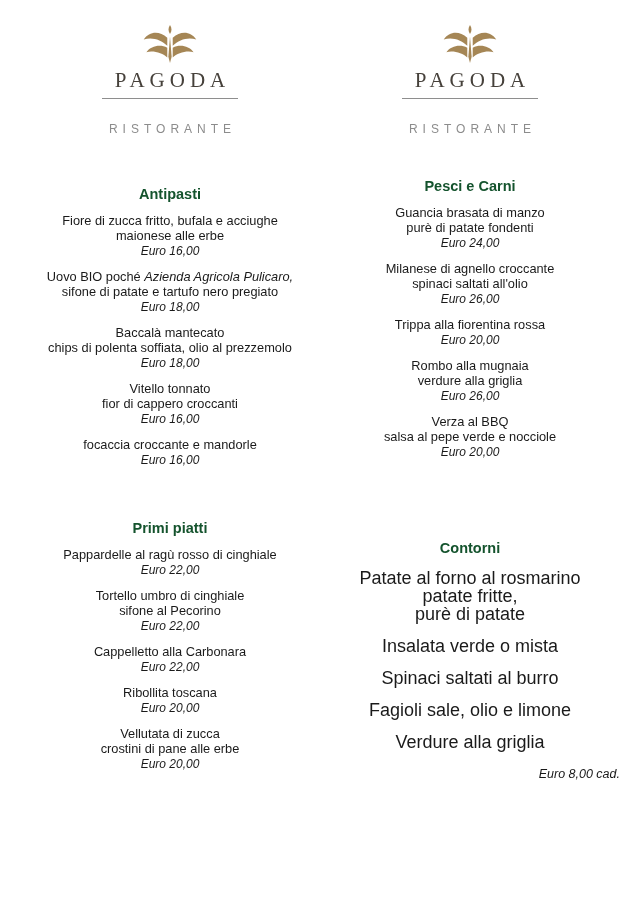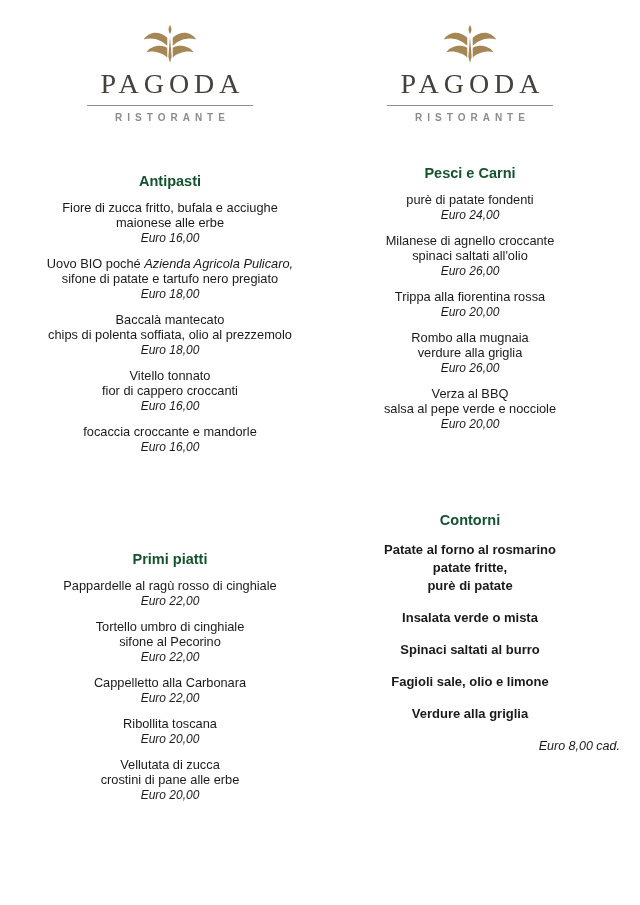--- a/index.html
+++ b/index.html
@@ -17,46 +17,46 @@
     grid-template-columns: 300px 300px;
     align-content: start;
   }
   .col { display: flex; flex-direction: column; align-items: center; text-align: center; }
 
   
   .brand { display: flex; flex-direction: column; align-items: center; }
   .logo-icon { display: block; margin-bottom: 2px; }
   .brand-name {
     font-family: "Liberation Serif", serif;
-    font-size: 28px; letter-spacing: 5px; text-indent: 5px;
+    font-size: 21px; letter-spacing: 5px; text-indent: 5px;
     color: #46413b;
     padding: 2px 8px 5px;
     border-bottom: 1px solid #8e8e8e;
   }
   .brand-sub {
-    font-size: 10px; letter-spacing: 5px; text-indent: 5px;
-    color: #8c8c8c; margin-top: 6px; font-weight: bold;
+    font-size: 12px; letter-spacing: 5px; text-indent: 5px;
+    color: #8c8c8c; margin-top: 23px;
   }
 
   
   .menu-section { width: 100%; }
   .sec-title { font-size: 14.5px; font-weight: bold; color: #14532d; margin: 0; line-height: 17px; }
   .sec-antipasti { margin-top: 50px; }
   .sec-pesci    { margin-top: 42px; }
-  .sec-primi    { margin-top: 96px; }
+  .sec-primi    { margin-top: 52px; }
   .sec-contorni { margin-top: 80px; }
 
   .item { margin-top: 10px; }
   .item-name, .item-desc { font-size: 12.8px; line-height: 15px; color: #1a1a1a; }
   .item-price { font-size: 12px; line-height: 16px; font-style: italic; color: #1a1a1a; }
   .item-name em { font-style: italic; }
 
   .sec-contorni .item { margin-top: 14px; }
   .sec-contorni .item:first-of-type { margin-top: 12px; }
-  .sec-contorni .item-name, .sec-contorni .item-desc { font-size: 13px; line-height: 18px; font-weight: bold; }
+  .sec-contorni .item-name, .sec-contorni .item-desc { font-size: 18px; line-height: 18px; }
   .contorni-footer { margin-top: 14px; font-size: 12.5px; font-style: italic; line-height: 18px; text-align: right; }
 </style>
 </head>
 <body>
 
 <div class="page">
 
   <div class="col">
 
     <div class="brand">
@@ -153,20 +153,21 @@
         </g>
       </svg>
       <div class="brand-name">PAGODA</div>
       <div class="brand-sub">RISTORANTE</div>
     </div>
 
     <section class="menu-section sec-pesci">
       <h2 class="sec-title">Pesci e Carni</h2>
 
       <div class="item">
+        <div class="item-name">Guancia brasata di manzo</div>
         <div class="item-desc">purè di patate fondenti</div>
         <div class="item-price">Euro 24,00</div>
       </div>
 
       <div class="item">
         <div class="item-name">Milanese di agnello croccante</div>
         <div class="item-desc">spinaci saltati all'olio</div>
         <div class="item-price">Euro 26,00</div>
       </div>
 

